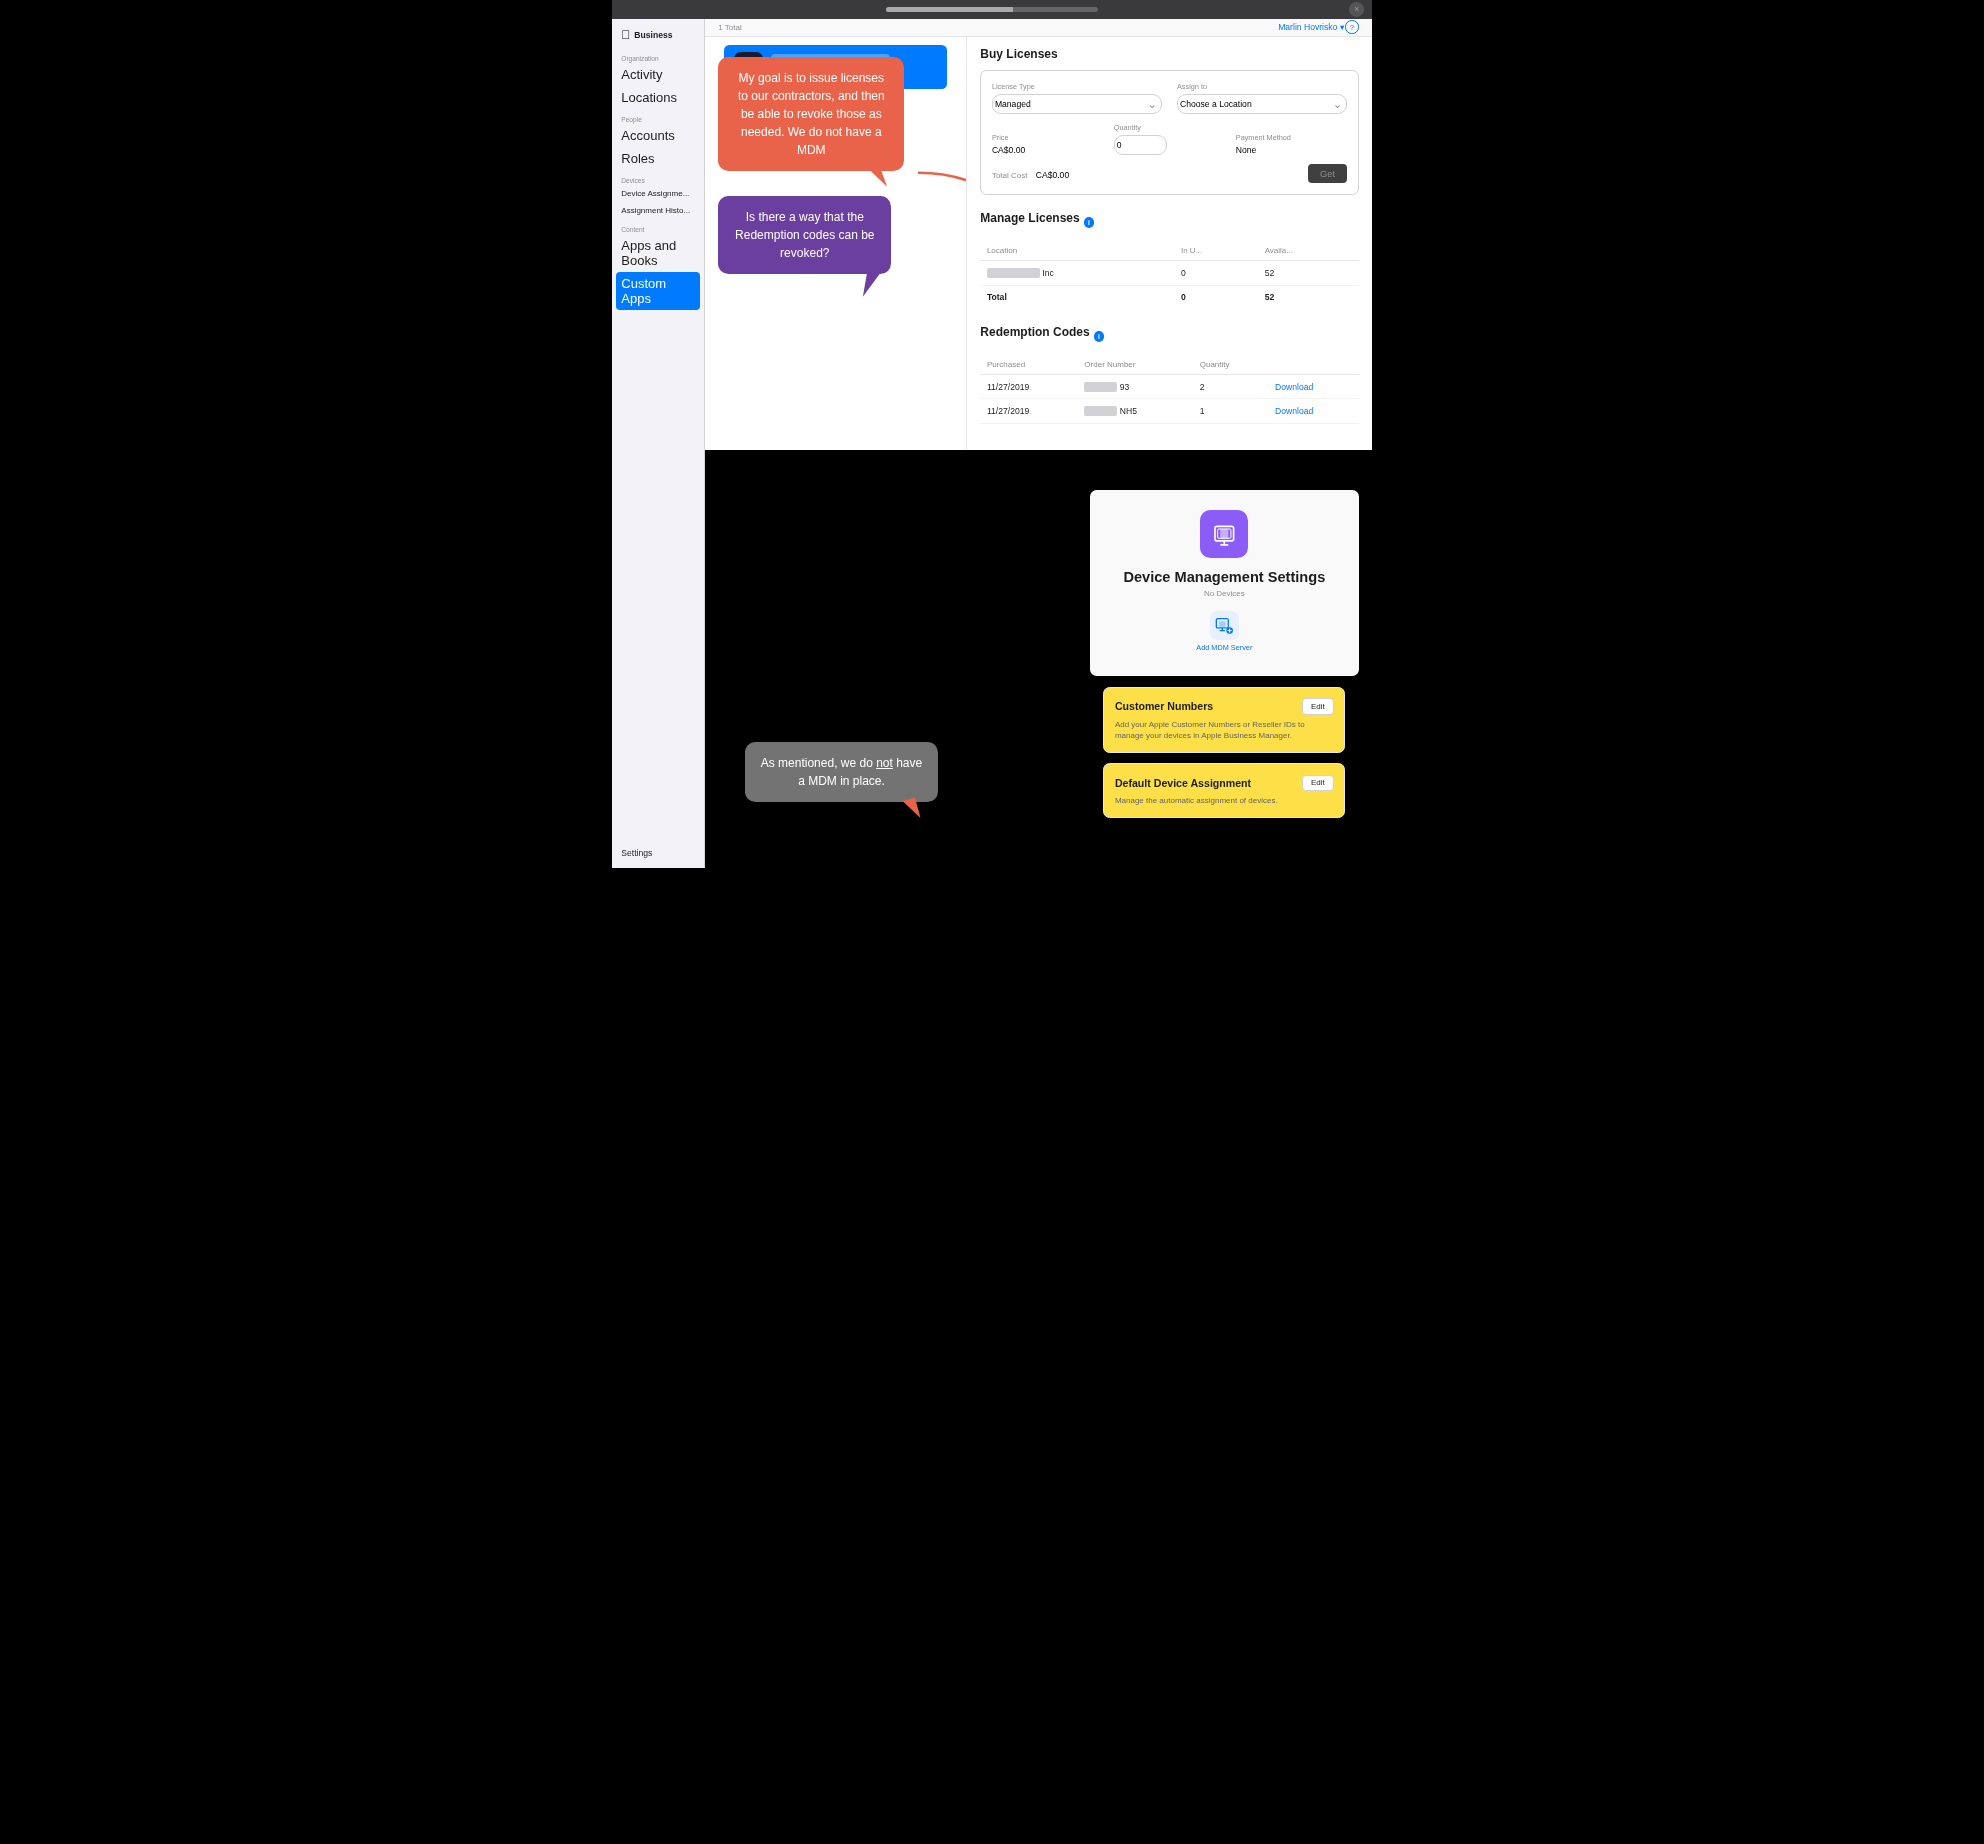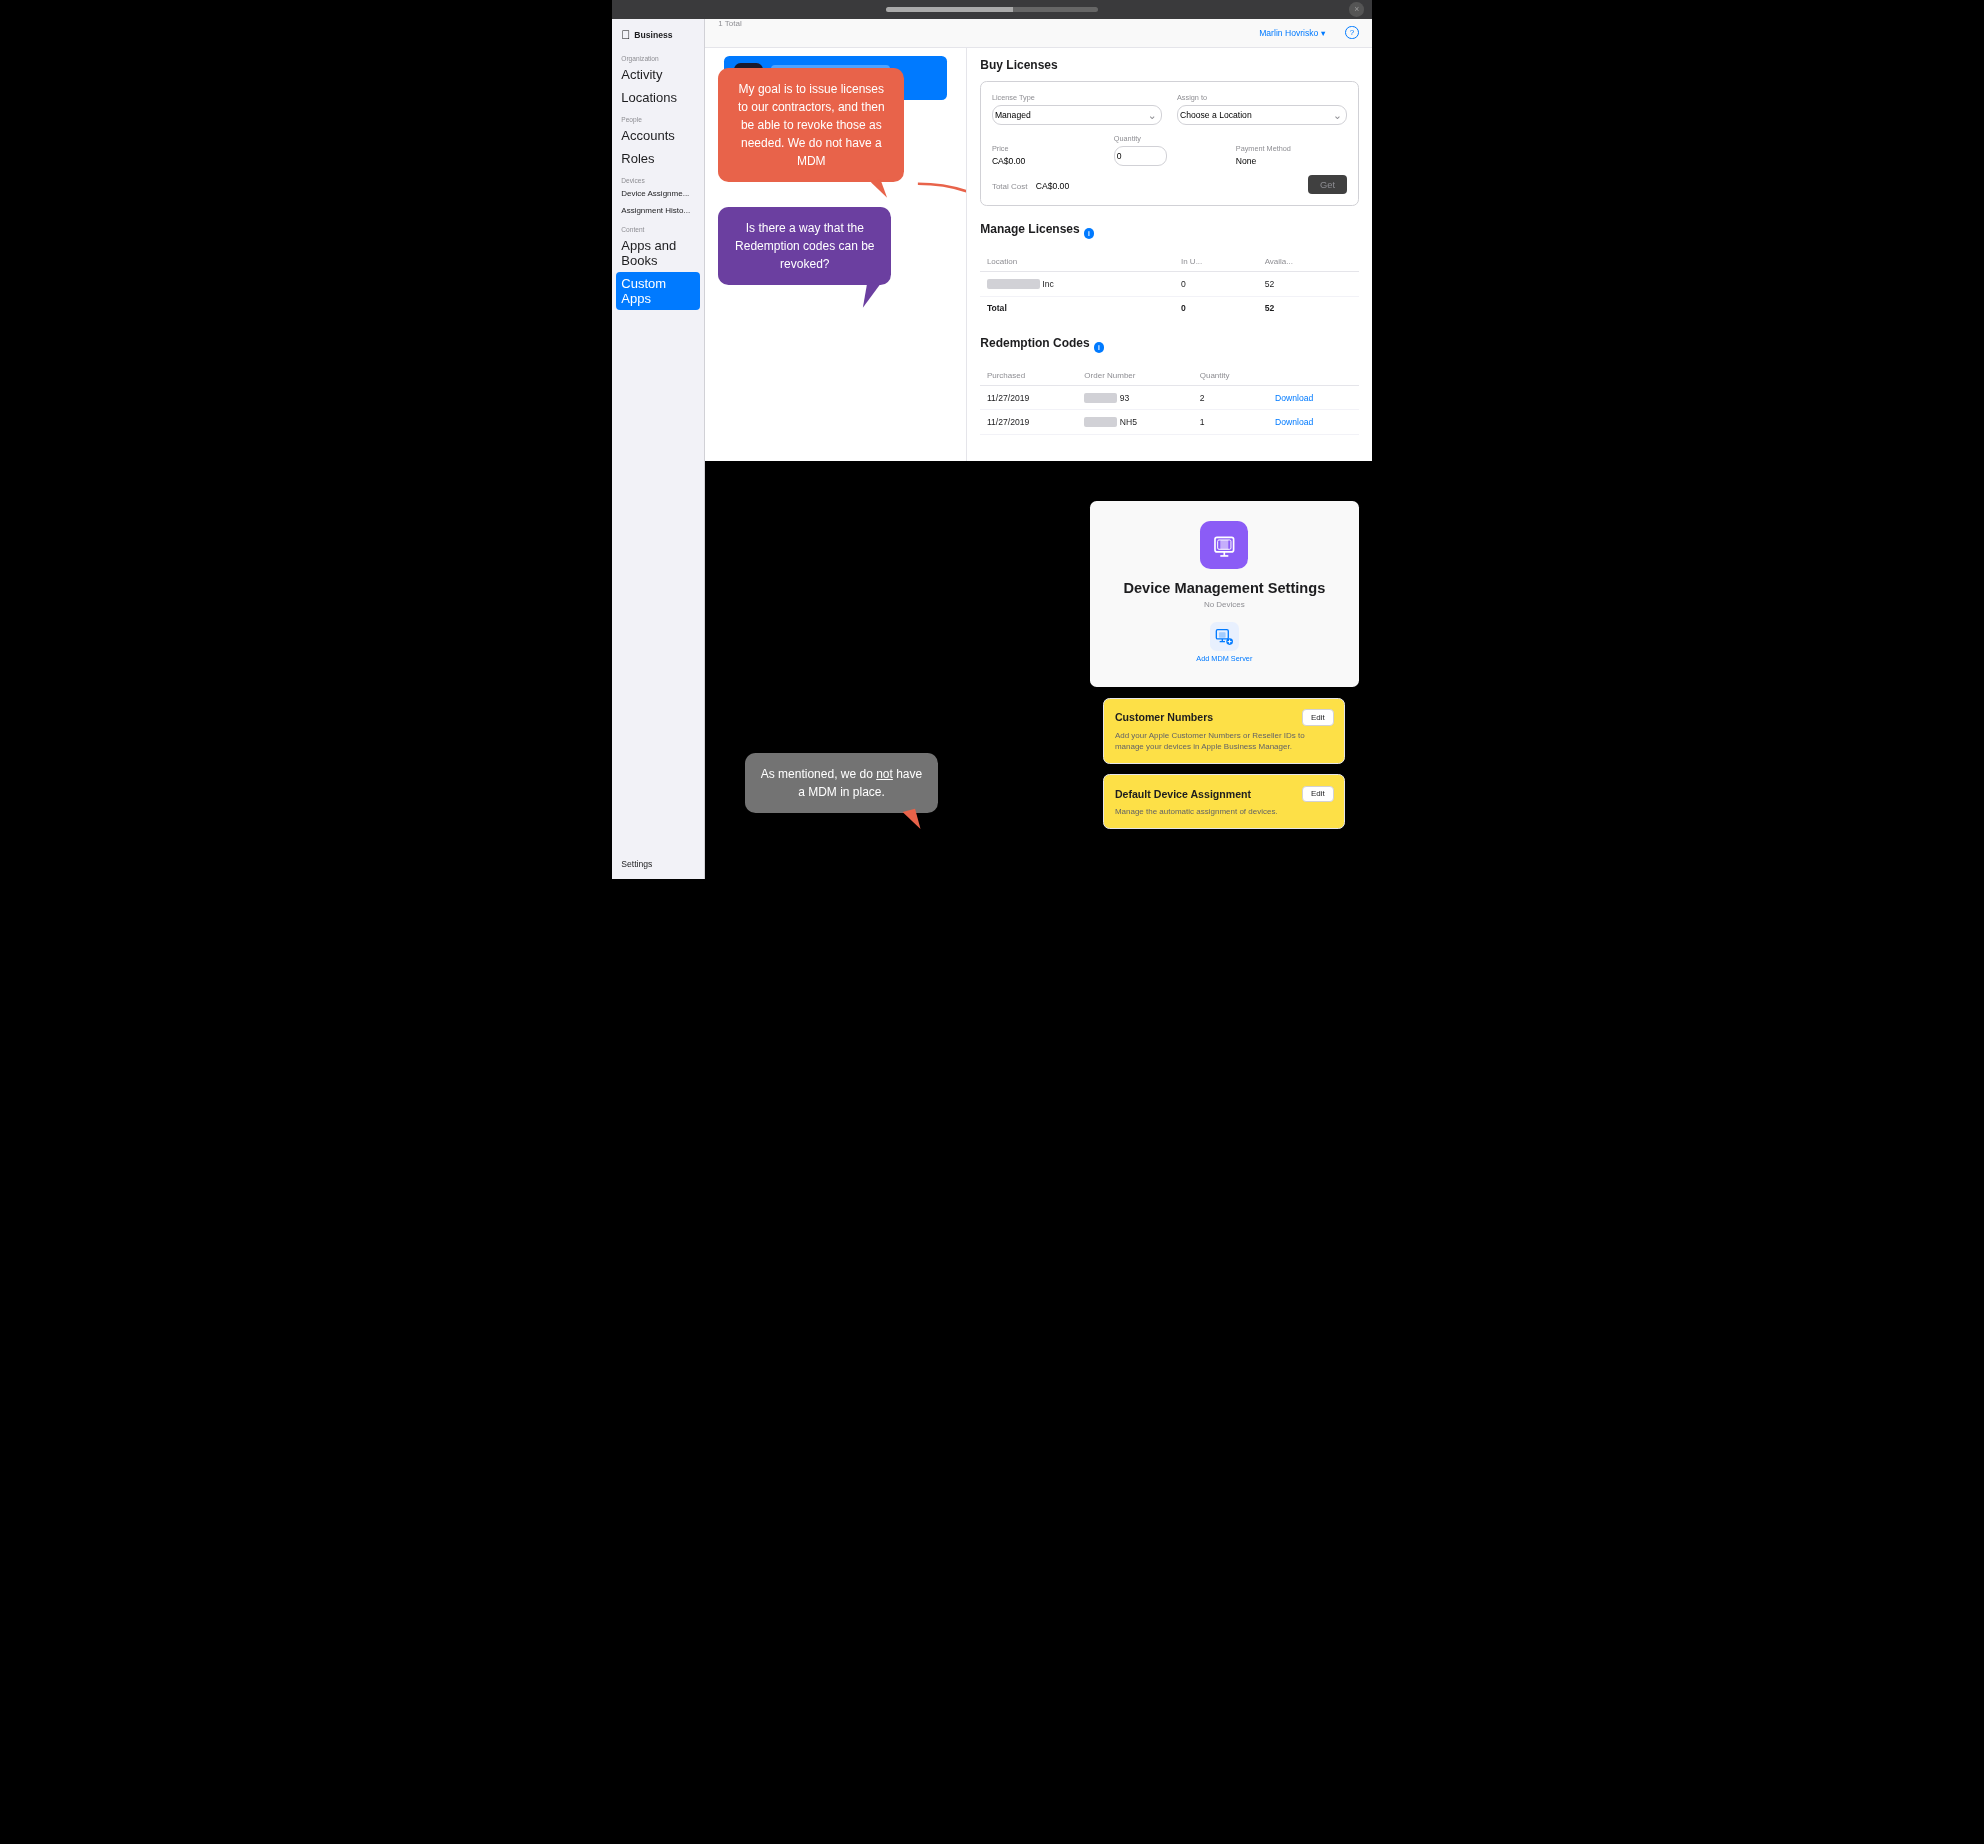--- a/index.html
+++ b/index.html
@@ -93,22 +93,23 @@
     .sidebar-spacer { flex: 1; }
     .sidebar-settings {
       padding: 6.6px 9.3px 10.6px;
       font-size: 8.6px;
       color: #1d1d1f;
       cursor: pointer;
     }
 
     
     .topbar {
-      height: 29px;
-      display: flex;
+      height: 18px;
+      display: flex;
+      align-items: center;
       justify-content: space-between;
       padding: 0 13.3px;
       border-bottom: 0.7px solid #e5e5ea;
       background: #f9f9f9;
     }
     .topbar-user {
       color: #007aff;
       font-size: 8.6px;
       display: flex;
       align-items: center;
@@ -605,21 +606,21 @@
       <div class="sidebar-spacer"></div>
       <div class="sidebar-settings">
         <span>Settings</span>
       </div>
     </div>
 
     <div class="content-col">
 
       <div class="topbar">
         <span class="topbar-total">1 Total</span>
-        <div style="display:flex;align-items:center;gap:20px;">
+        <div style="display:flex;align-items:center;gap:1px;">
           <span class="topbar-user">
             <span>Marlin Hovrisko</span>
             <span>▾</span>
           </span>
           <div class="topbar-help">
             <span>?</span>
           </div>
         </div>
       </div>
 

